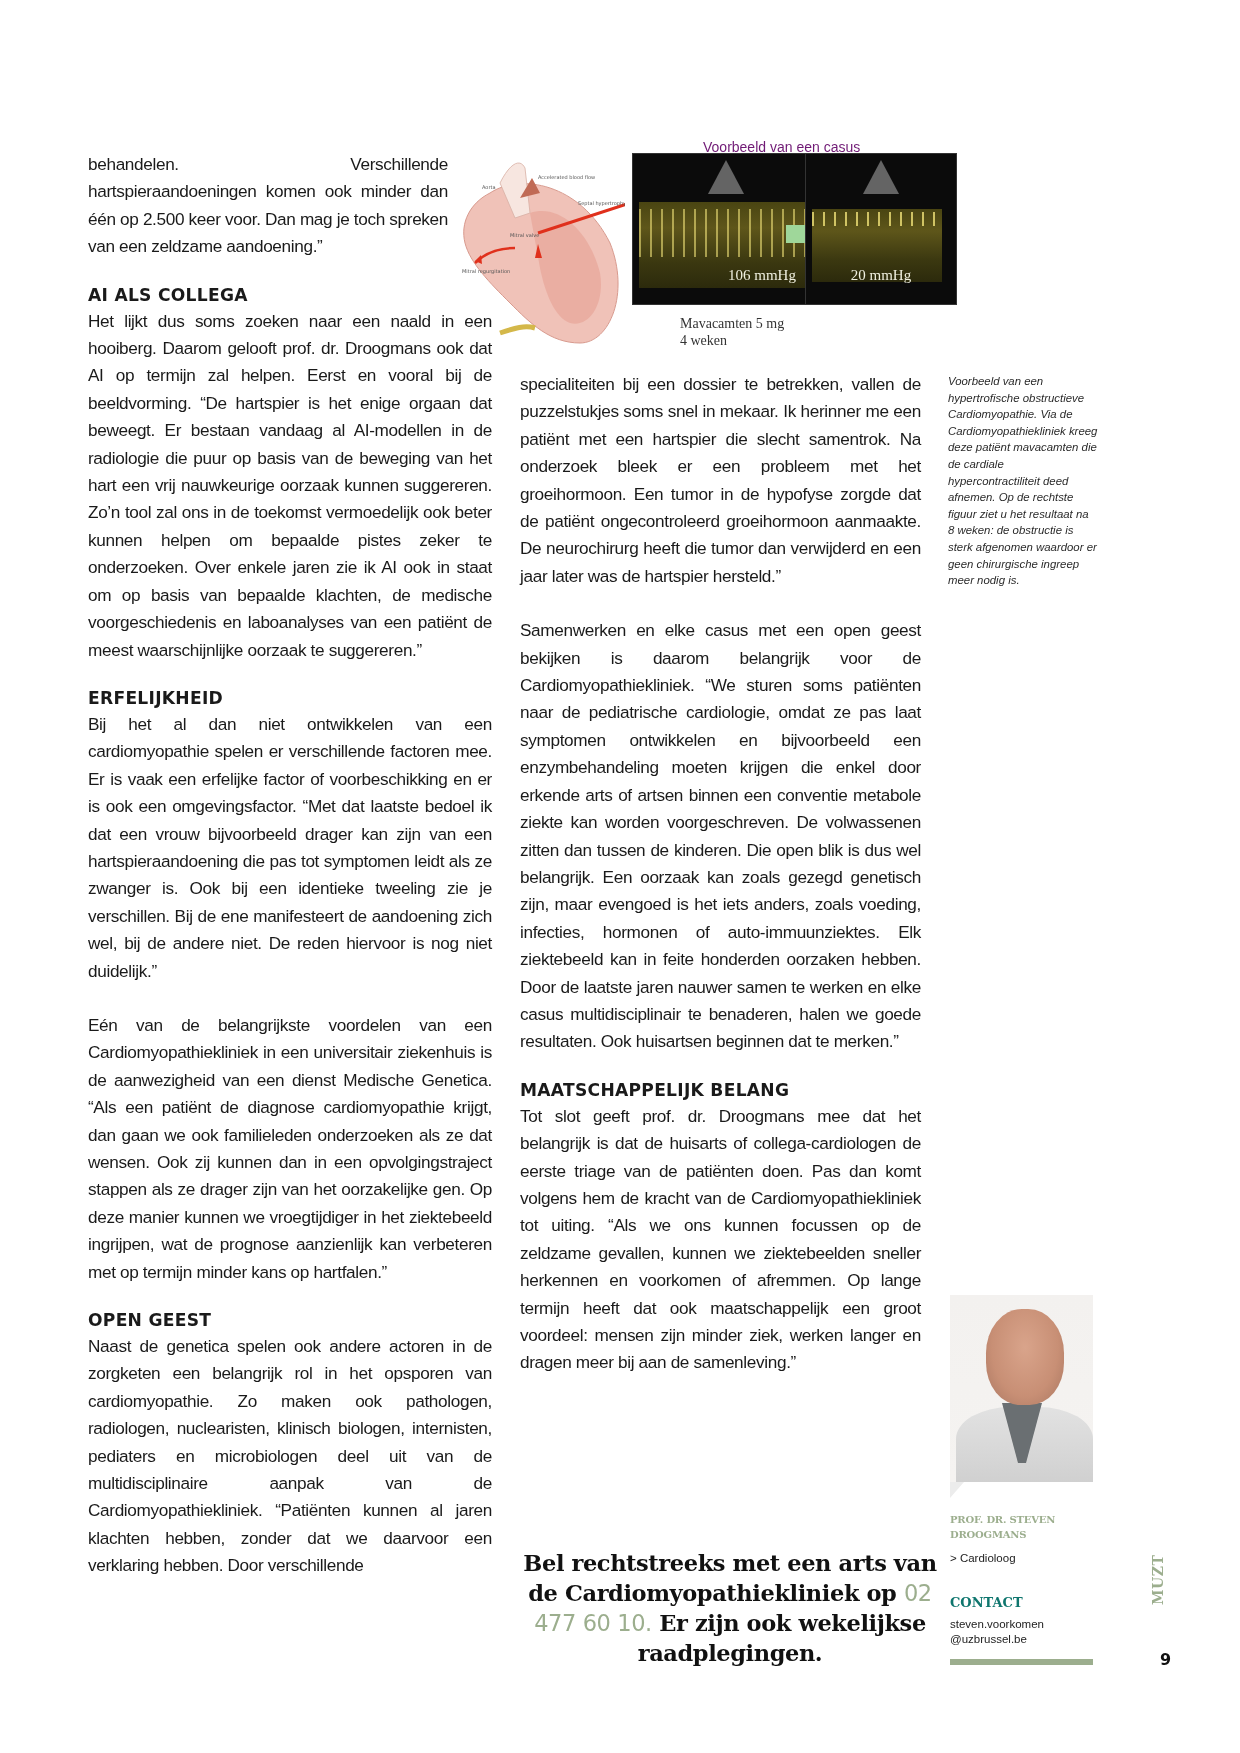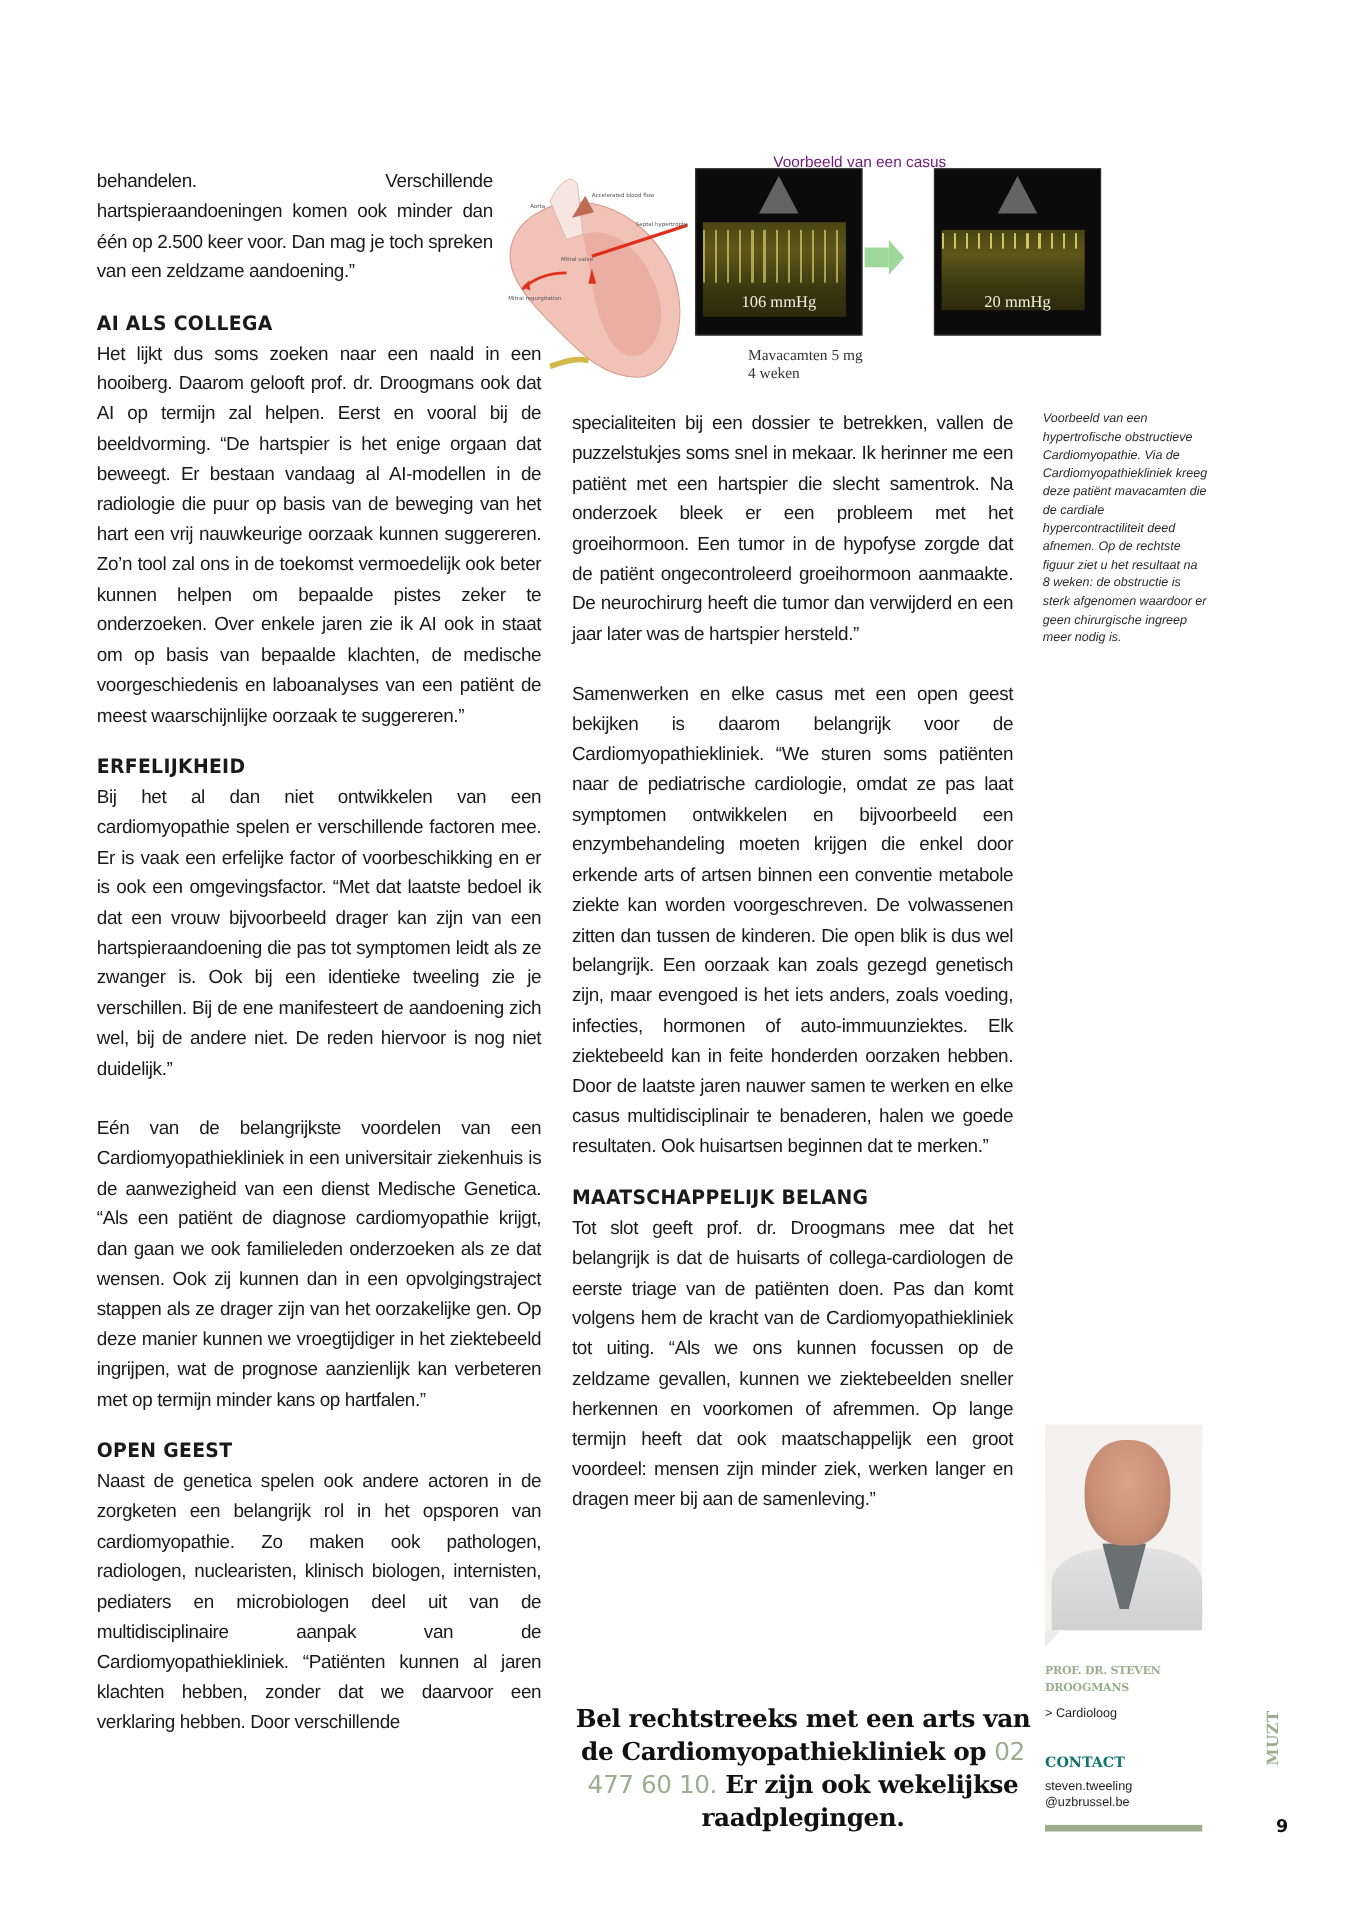--- a/index.html
+++ b/index.html
@@ -52,28 +52,28 @@
     <path d="M15 108 l6 -6 l1 9 Z" fill="#e0301c"></path>
     <path d="M75 105 l 3 -14 l 4 14 Z" fill="#e0301c"></path>
     <path d="M40 180 C 55 175, 65 172, 75 175" stroke="#d4b84a" stroke-width="5" fill="none"></path>
     <text x="22" y="36" font-size="5" fill="#555">Aorta</text>
     <text x="78" y="26" font-size="5" fill="#555">Accelerated blood flow</text>
     <text x="118" y="52" font-size="5" fill="#555">Septal hypertrophy</text>
     <text x="50" y="84" font-size="5" fill="#555">Mitral valve</text>
     <text x="2" y="120" font-size="5" fill="#555">Mitral regurgitation</text>
   </svg>
   <div class="fig-title">Voorbeeld van een casus</div>
-  <div class="echo" style="left:172px;">
+  <div class="echo" style="left:172px;padding-left:36px;">
     <div class="fan"></div>
     <div class="doppler" style="top:48px;bottom:16px;"></div>
     <div class="spikes" style="top:55px;"></div>
     <div class="label">106 mmHg</div>
   </div>
   <div class="green-arrow" style="left:326px;top:100px;"></div>
-  <div class="echo" style="left:345px;margin-left:44px;">
+  <div class="echo" style="left:345px;">
     <div class="fan"></div>
     <div class="doppler" style="top:55px;bottom:22px;"></div>
     <div class="spikes" style="top:58px;height:14px;opacity:0.8;"></div>
     <div class="label">20 mmHg</div>
   </div>
   <div class="fig-sub" style="left:220px;top:190px;">
     <div>Mavacamten 5 mg</div>
     <div>4 weken</div>
   </div>
 </div>
@@ -105,19 +105,19 @@
 <div class="photo">
   <div class="body"></div>
   <div class="shirt"></div>
   <div class="head"></div>
 </div>
 <div class="photo-tail"></div>
 <div class="name">PROF. DR. STEVEN DROOGMANS</div>
 <div class="role">&gt; Cardioloog</div>
 <div class="contact-h">CONTACT</div>
 <div class="contact-v">
-  <div>steven.tweeling</div>
+  <div>steven.voorkomen</div>
   <div>@uzbrussel.be</div>
 </div>
 <div class="green-bar"></div>
 
 <div class="muzt">MUZT</div>
 <div class="page-num">9</div>
 
 </body></html>

